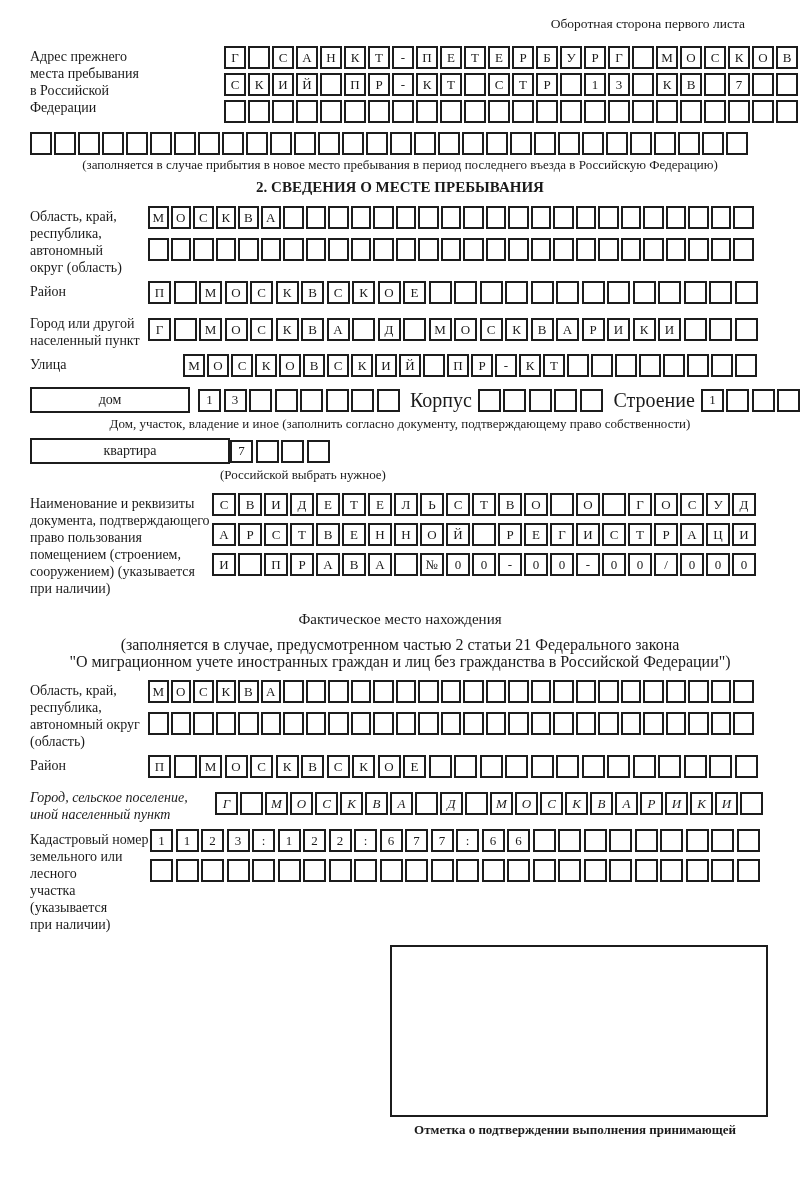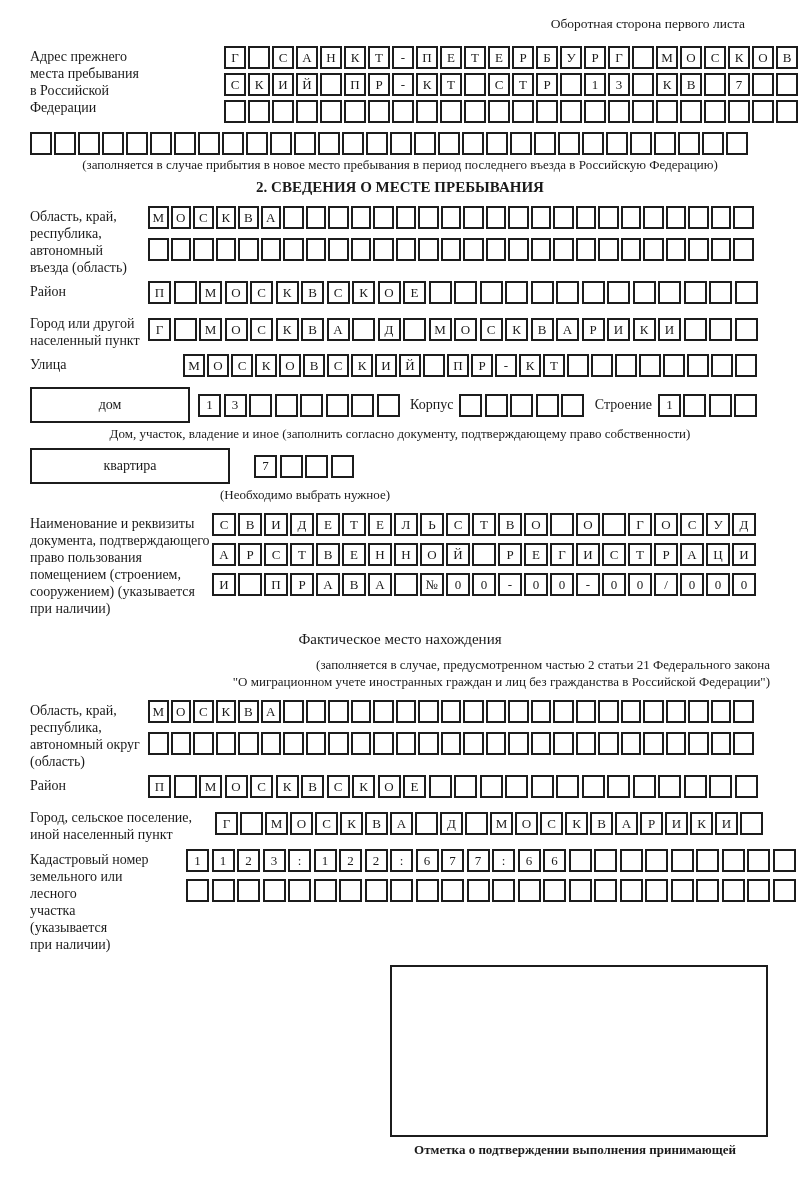--- a/index.html
+++ b/index.html
@@ -6,54 +6,54 @@
   body{width:800px;height:1180px;overflow:hidden;color:#1a1a1a;
        font-family:"Liberation Serif","DejaVu Serif",serif;}
   .page{box-sizing:border-box;width:800px;height:1180px;padding:16px 30px 0 30px;}
 
   .hdr{font-size:13.5px;text-align:right;padding-right:25px;margin-bottom:14px;}
 
   .field{display:grid;margin-bottom:5px;}
   .f-prev{grid-template-columns:148px 1fr;gap:46px;}
   .f-std{grid-template-columns:118px 1fr;}
   .f-doc{grid-template-columns:182px 1fr;}
-  .f-city2{grid-template-columns:185px 1fr;}
-  .f-cad{grid-template-columns:120px 1fr;gap:36px;}
+  .f-city2{grid-template-columns:185px 1fr;font-style:italic;}
+  .f-cad{grid-template-columns:120px 1fr;}
   .flabel{font-size:14px;line-height:17px;padding-top:2px;}
 
   .cells{display:flex;margin-bottom:4px;}
   .cell{box-sizing:border-box;display:inline-flex;align-items:center;justify-content:center;
         height:23px;border:2px solid #1c1c1c;background:#fff;font-size:13px;flex:none;}
   .p24 .cell{width:22px;margin-right:2px;}
   .p225 .cell{width:20.5px;margin-right:2px;}
   .p255 .cell{width:23px;margin-right:2.5px;}
   .p25 .cell{width:23px;margin-right:2px;}
   .p26 .cell{width:24px;margin-right:2px;}
   .fullrow{margin-top:2px;margin-bottom:2px;}
 
   .note{font-size:13px;text-align:center;margin:2px 0 6px 0;}
   .note-left{font-size:13px;text-align:center;margin:1px 0 5px 0;}
   .sect-title{font-size:15px;font-weight:bold;text-align:center;margin:6px 0 10px 0;}
 
   .boxrow{display:flex;align-items:center;margin:6px 0 3px 0;}
-  .bigbox{box-sizing:border-box;height:36px;border:2px solid #1c1c1c;display:flex;
+  .bigbox{box-sizing:border-box;height:26px;border:2px solid #1c1c1c;display:flex;
           align-items:center;justify-content:center;font-size:14px;flex:none;}
   .housebox{width:160px;margin-right:8px;}
-  .aptbox{width:200px;margin-right:24px;}
-  .boxrow .lbl{font-size:14px;margin:0 6px 0 8px;flex:none;}
+  .aptbox{width:200px;margin-right:0;}
+  .boxrow .lbl{font-size:20px;margin:0 6px 0 8px;flex:none;}
 
   .stayrow{display:flex;align-items:center;margin:8px 0 2px 0;font-size:14px;}
   .checkbox{box-sizing:border-box;width:22px;height:25px;border:2px solid #1c1c1c;
             display:inline-flex;align-items:center;justify-content:center;
             font-size:13px;flex:none;}
   .stayrow .opt-label{margin:0 18px 0 10px;}
   .stayrow .main-label{margin-right:10px;}
   .hint{font-size:13px;margin:2px 0 10px 190px;}
 
-  .center-notes{font-size:13px;text-align:right;line-height:17px;margin-bottom:10px;}
+  .center-notes{font-size:16px;text-align:center;line-height:17px;margin-bottom:10px;}
   .actual-title{font-size:15px;font-weight:normal;text-align:center;margin:14px 0 8px 0;}
 
   .stamp-wrap{margin-top:12px;margin-left:360px;width:380px;}
   .stamp-box{box-sizing:border-box;width:378px;height:172px;border:2px solid #1c1c1c;}
   .stamp-caption{font-size:13px;font-weight:bold;text-align:center;line-height:17px;
                  margin-top:4px;width:420px;margin-left:-25px;}
   .street-ind{margin-left:35px;}
 </style>
 </head>
 <body>
@@ -184,21 +184,21 @@
     </div>
   <div class="note">(заполняется в случае прибытия в новое место пребывания в период последнего въезда в Российскую Федерацию)</div>
 
   <div class="sect-title">2. СВЕДЕНИЯ О МЕСТЕ ПРЕБЫВАНИЯ</div>
 
   <div class="field f-std">
     <div class="flabel">
         <div>Область, край,</div>
         <div>республика,</div>
         <div>автономный</div>
-        <div>въезда (область)</div>
+        <div>округ (область)</div>
       </div>
     <div>
       <div class="cells p225" style="margin-bottom:9px">
           <span class="cell">М</span>
           <span class="cell">О</span>
           <span class="cell">С</span>
           <span class="cell">К</span>
           <span class="cell">В</span>
           <span class="cell">А</span>
           <span class="cell"></span>
@@ -381,21 +381,21 @@
   <div class="boxrow">
     <div class="bigbox aptbox">квартира</div>
     <div class="cells p255" style="margin-bottom:0">
         <span class="cell">7</span>
         <span class="cell"></span>
         <span class="cell"></span>
         <span class="cell"></span>
       </div>
   </div>
 
-  <div class="hint">(Необходимо выбрать нужное)</div>
+  <div class="hint">(Российской выбрать нужное)</div>
 
   <div class="field f-doc">
     <div class="flabel">
         <div>Наименование и реквизиты</div>
         <div>документа, подтверждающего</div>
         <div>право пользования</div>
         <div>помещением (строением,</div>
         <div>сооружением) (указывается</div>
         <div>при наличии)</div>
       </div>

